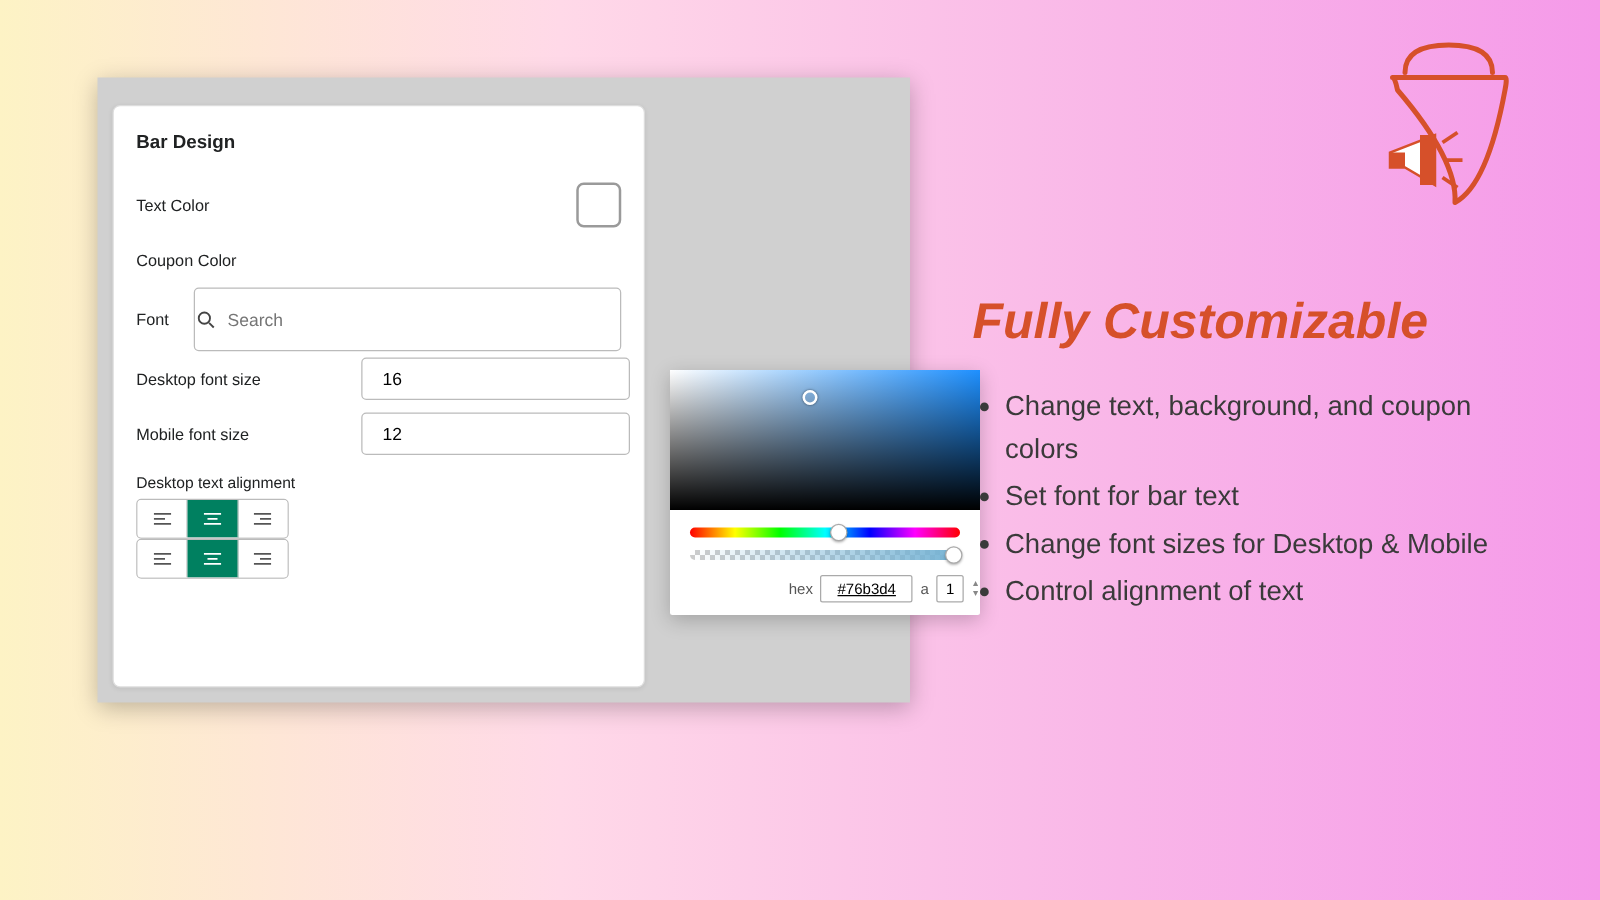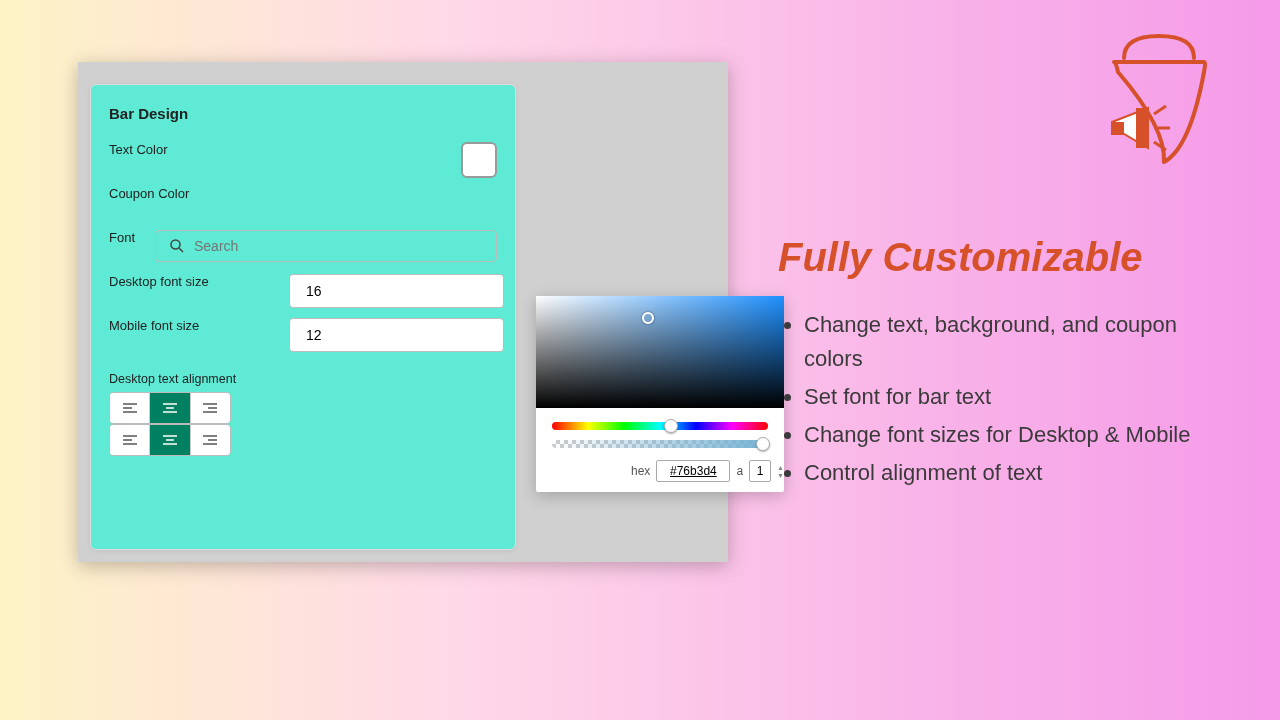--- a/index.html
+++ b/index.html
@@ -17,46 +17,46 @@
   position: absolute;
   left: 78px; top: 62px;
   width: 650px; height: 500px;
   background: #d0d0d0;
   box-shadow: 0 4px 18px rgba(0,0,0,.25);
 }
 .card {
   position: absolute;
   left: 12px; top: 22px;
   width: 426px; height: 466px;
-  background: #5eead4;
+  background: #ffffff;
   border: 1px solid #ddd;
   border-radius: 6px;
   box-shadow: 0 1px 4px rgba(0,0,0,.08);
   padding: 20px 18px 14px 18px;
 }
 .card h3 { font-size: 15px; font-weight: 700; color: #202223; margin-bottom: 20px; }
 
-.row { display: flex; align-items: flex-start; min-height: 44px; font-size: 13px; color: #202223; }
+.row { display: flex; align-items: center; min-height: 44px; font-size: 13px; color: #202223; }
 .row .lbl { flex: 0 0 180px; }
 .row .lbl-sm { flex: 0 0 46px; }
 
 .swatch {
   width: 36px; height: 36px;
   border: 2px solid #9a9a9a;
   border-radius: 6px;
   margin-left: auto;
 }
 .swatch.white { background: #fff; }
 .swatch.blue { background: #76b3d4; border-color: #5a5a5a; }
 
 .search-wrap {
   flex: 1;
   display: flex; align-items: center;
   border: 1px solid #bbb; border-radius: 4px;
-  height: 32px; padding: 0 12px;
+  height: 51px; padding: 0 0;
   color: #777;
 }
 .search-wrap input {
   border: none; outline: none; flex: 1;
   font-size: 14px; color: #777; background: transparent;
 }
 .search-icon { width: 18px; height: 18px; margin-right: 8px; stroke: #444; stroke-width: 2; fill: none; }
 
 .num-input {
   flex: 1;

